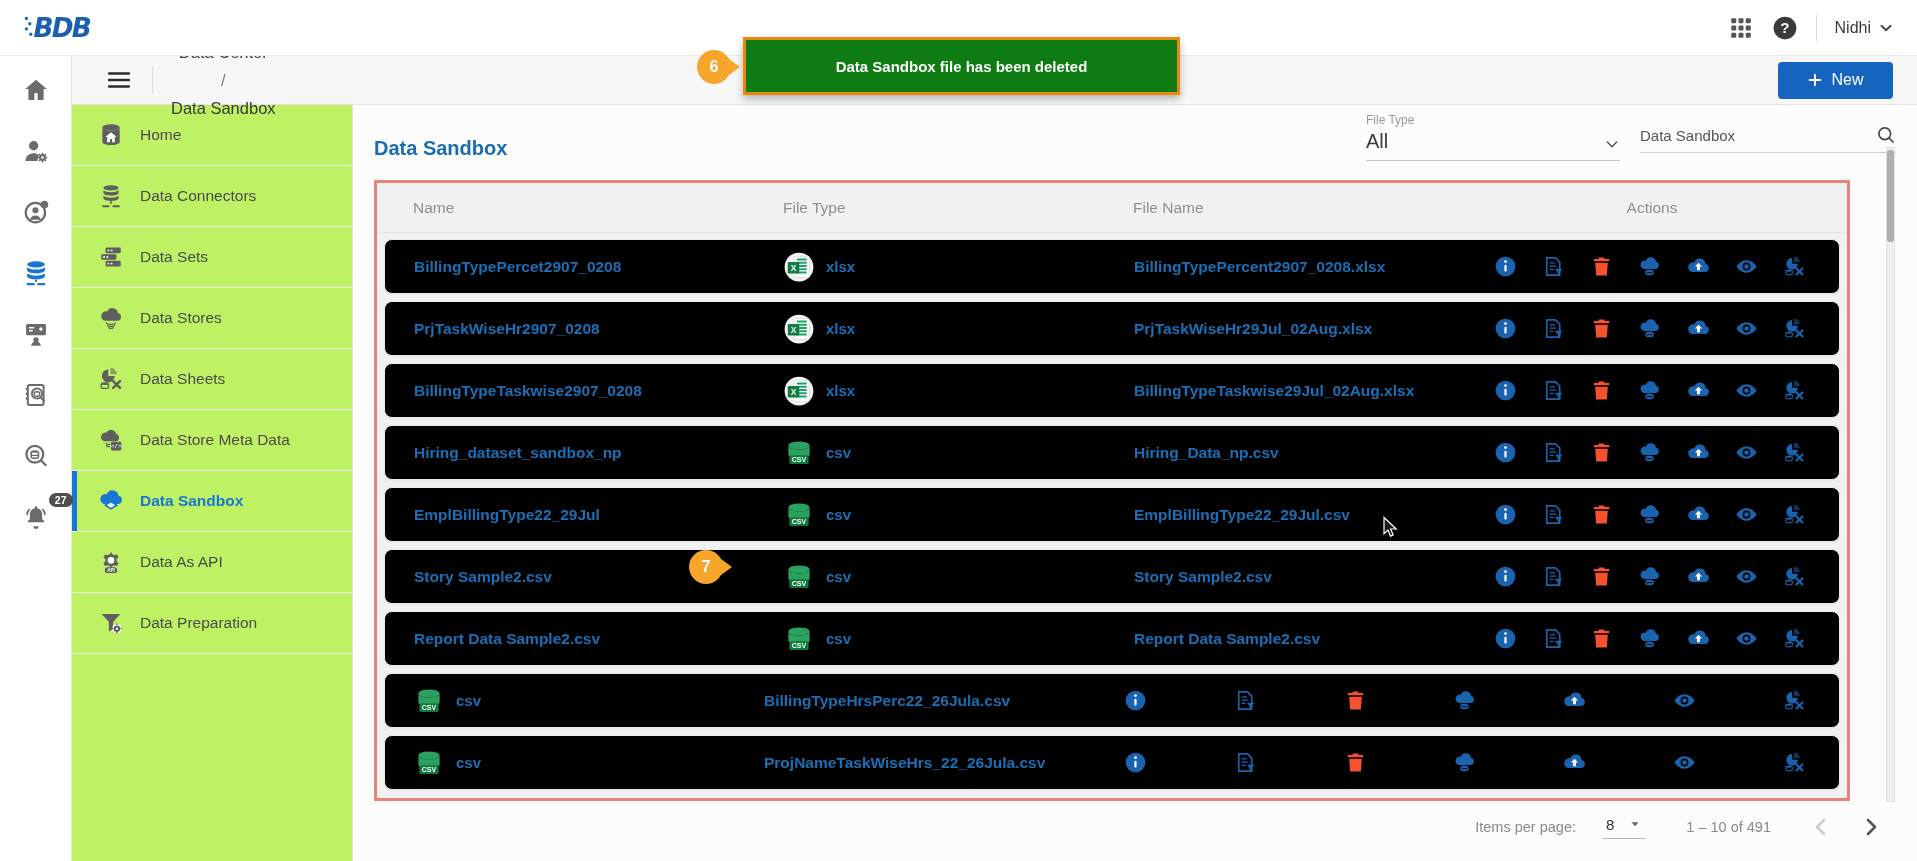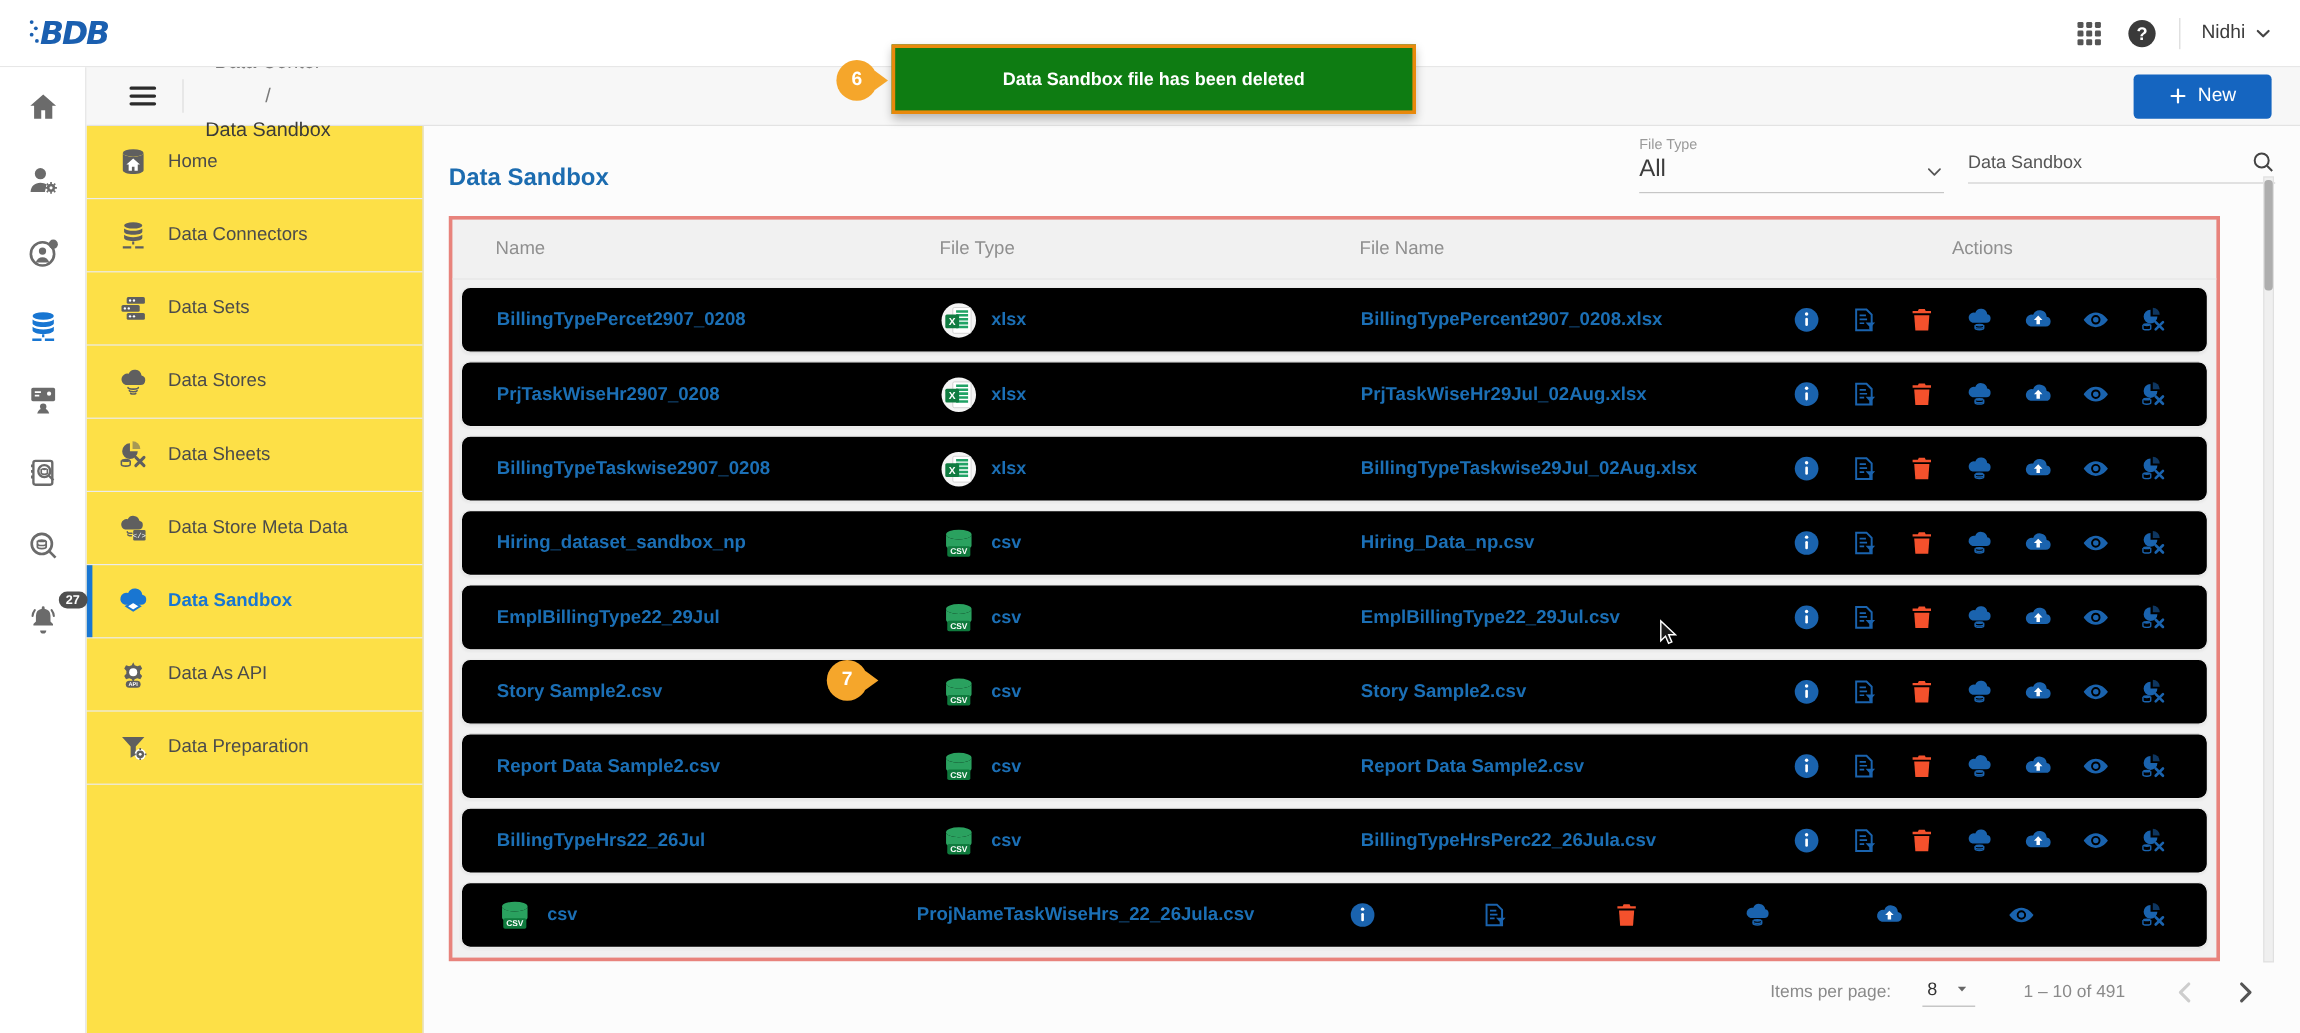--- a/index.html
+++ b/index.html
@@ -53,21 +53,21 @@
     align-items:center; padding-top:8px; gap:6px; }
   .rail-item { position:relative; width:92px; height:55px; display:flex; align-items:center;
     justify-content:center; color:#6b6b6b; cursor:pointer; }
   .rail-item svg { width:28px; height:28px; }
   .rail-item.active { color:#1876d2; }
   .rail-item.active::before { content:""; position:absolute; left:0; top:4px; width:5px; height:47px; background:#1876d2; }
   .rail-badge { position:absolute; top:2px; right:9px; background:#4f4f4f; color:#fff; font-size:10.5px;
     font-weight:bold; border-radius:9px; padding:1px 6px; }
 
   
-  .sidebar { position:absolute; left:72px; top:105px; width:281px; height:756px; background:#fde047;
+  .sidebar { position:absolute; left:72px; top:105px; width:281px; height:756px; background:#bef264;
     border-right:1px solid #e2e2e2; z-index:3; }
   .side-item { position:relative; height:61px; display:flex; align-items:center; gap:16px;
     padding-left:26px; border-bottom:1px solid #ececec; color:#4b4b4b; font-size:15.5px; cursor:pointer; }
   .side-item .s-ic { width:26px; height:26px; color:#5f5f5f; flex:0 0 26px; }
   .side-item .s-ic svg { width:100%; height:100%; }
   .side-item.active { color:#1976d2; font-weight:bold; }
   .side-item.active .s-ic { color:#1976d2; }
   .side-item.active::before { content:""; position:absolute; left:0; top:0; width:5px; height:100%; background:#1976d2; }
 
   
@@ -743,21 +743,20 @@
               <span class="act-ic"><svg viewBox="0 0 24 24" fill="currentColor">
                   <path d="M9.5 3.2a6 6 0 1 0 6 6h-6z"></path>
                   <path d="M11.5 1.6a6 6 0 0 1 6 6h-6z" opacity=".55"></path>
                   <path d="M14 14l6.3 6.3M20.3 14L14 20.3" stroke="currentColor" stroke-width="2.3" fill="none" stroke-linecap="round"></path>
                   <ellipse cx="6.3" cy="16.3" rx="3.4" ry="1.2"></ellipse>
                   <path d="M2.9 16.3v3.2c0 .7 1.5 1.2 3.4 1.2s3.4-.5 3.4-1.2v-3.2" stroke="currentColor" stroke-width="1.2" fill="none"></path>
                 </svg></span>
             </span>
           </div>
           <div class="trow">
-            <span class="cell-name">BillingTypeHrs22_26Jul</span>
             <span class="cell-type">
               <span class="ft-ic"><svg viewBox="0 0 24 24">
                   <ellipse cx="12" cy="6" rx="8.5" ry="3.3" fill="#2aa15f"></ellipse>
                   <path d="M3.5 6v7.2c0 1.8 3.8 3.3 8.5 3.3s8.5-1.5 8.5-3.3V6c0 1.8-3.8 3.3-8.5 3.3S3.5 7.8 3.5 6z" fill="#2aa15f"></path>
                   <rect x="4.3" y="13.8" width="15.4" height="7" rx="1.2" fill="#0f7a3d"></rect>
                   <text x="12" y="19.2" font-size="5.6" font-weight="bold" fill="#fff" text-anchor="middle">CSV</text>
                 </svg></span>
               <span>csv</span>
             </span>
             <span class="cell-file">BillingTypeHrsPerc22_26Jula.csv</span>

